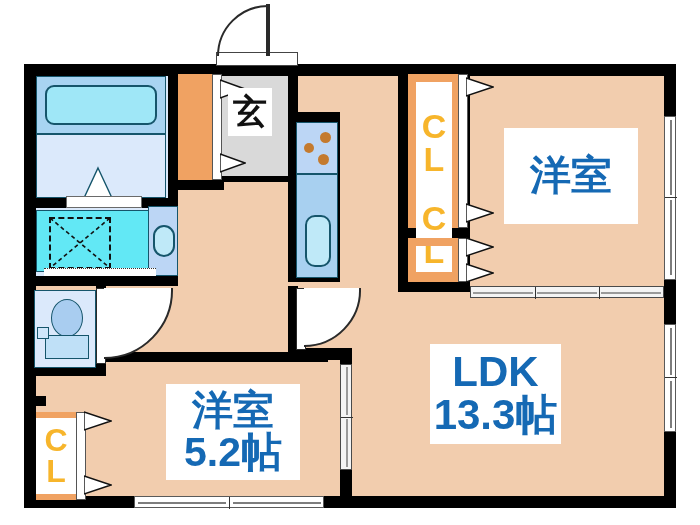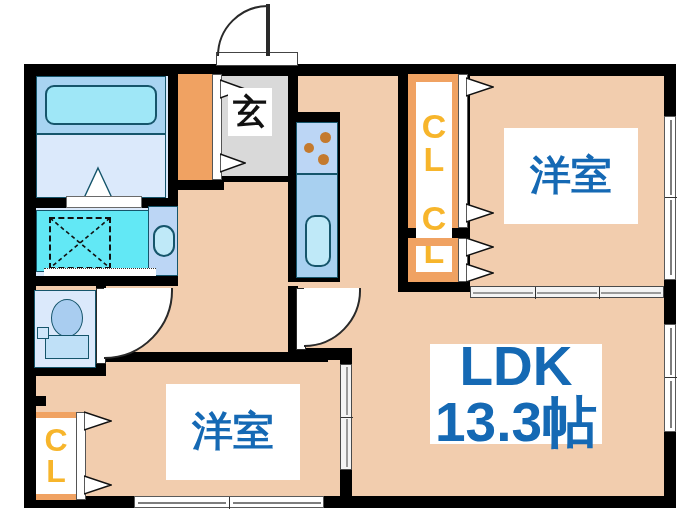--- a/index.html
+++ b/index.html
@@ -250,20 +250,21 @@
     <div class="abs win-line" style="left:3px;top:5px;width:88px;height:2px;"></div>
     <div class="abs win-line" style="left:98px;top:5px;width:88px;height:2px;"></div>
   </div>
 
   <div class="abs labelbox" style="left:504px;top:128px;width:134px;height:96px;font-size:41px;">
     <span class="l1">洋室</span>
   </div>
 
   <div class="abs labelbox" style="left:166px;top:384px;width:134px;height:96px;font-size:41px;">
     <span class="l1">洋室</span>
-  </div>
-
-  <div class="abs labelbox" style="left:430px;top:344px;width:172px;height:100px;font-size:55px;">
+    <span class="l2">5.2帖</span>
+  </div>
+
+  <div class="abs labelbox" style="left:430px;top:344px;width:131px;height:100px;font-size:42px;">
     <span class="l1">LDK</span>
     <span class="l2">13.3帖</span>
   </div>
 
 </div>
 
 </body></html>

